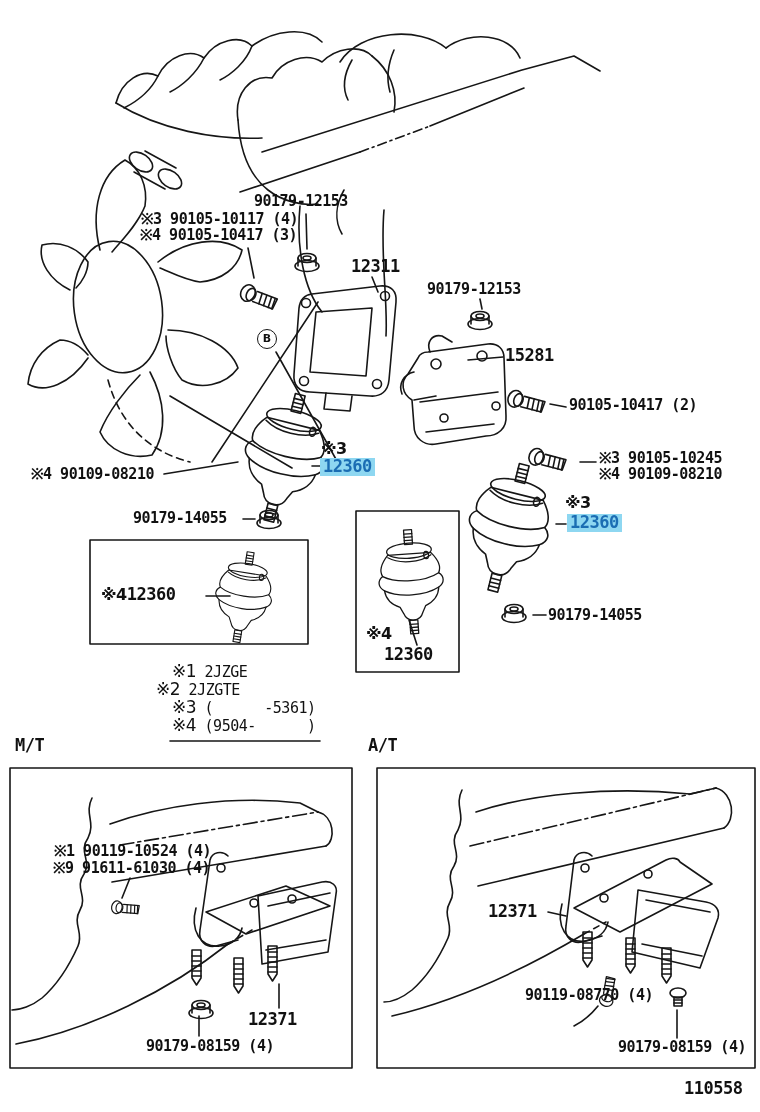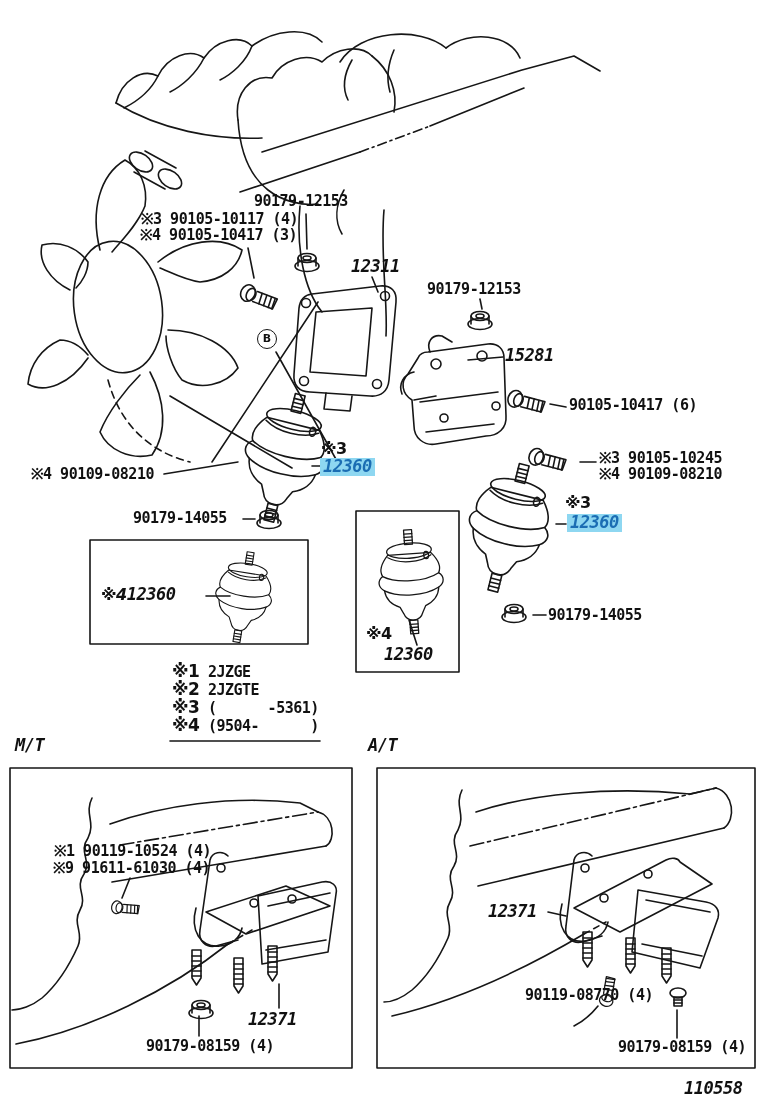--- a/index.html
+++ b/index.html
@@ -2,24 +2,24 @@
 <html><head>
 <meta charset="utf-8">
 <style>
   html,body{margin:0;padding:0;background:#fff;}
   #canvas{position:relative;width:760px;height:1112px;background:#fff;overflow:hidden;
           font-family:"DejaVu Sans Mono","Liberation Mono",monospace;color:#111;}
   svg{position:absolute;left:0;top:0;}
   svg *{fill:none;stroke:#161616;stroke-width:1.6;stroke-linecap:round;stroke-linejoin:round;}
   .lbl{position:absolute;white-space:pre;font-weight:700;font-size:15px;line-height:1.05;
        letter-spacing:-0.5px;color:#111;}
-  .big{font-size:17px;font-style:italic;}
+  .big{font-size:17px;}
   .ref{font-family:"DejaVu Sans","Liberation Sans",sans-serif;font-size:16px;}
   .hl{background:#8ed7f1;color:#1b6db3;padding:0 3px;}
-  .legend-row{position:absolute;white-space:pre;font-weight:700;font-size:15px;letter-spacing:-0.5px;}
+  .legend-row{position:absolute;white-space:pre;font-weight:400;font-size:15px;letter-spacing:-0.5px;}
   .legend-row .ref{font-size:17px;}
   .circ{position:absolute;width:18px;height:18px;border:1.7px solid #161616;border-radius:50%;
         text-align:center;font:700 11px/18px "DejaVu Sans","Liberation Sans",sans-serif;}
 </style>
 </head>
 <body>
 
 <div id="canvas">
 
   <svg width="760" height="1112" viewBox="0 0 760 1112">
@@ -214,21 +214,21 @@
       <path d="M677,1010 L677,1038"></path>
     </g>
   </svg>
 
   <div class="lbl" style="left:254px;top:194px">90179-12153</div>
   <div class="lbl" style="left:141px;top:212px">※3 90105-10117 (4)</div>
   <div class="lbl" style="left:140px;top:228px">※4 90105-10417 (3)</div>
   <div class="lbl big" style="left:351px;top:258px">12311</div>
   <div class="lbl" style="left:427px;top:282px">90179-12153</div>
   <div class="lbl big" style="left:505px;top:347px">15281</div>
-  <div class="lbl" style="left:569px;top:398px">90105-10417 (6)</div>
+  <div class="lbl" style="left:569px;top:398px">90105-10417 (2)</div>
   <div class="lbl" style="left:599px;top:451px">※3 90105-10245</div>
   <div class="lbl" style="left:599px;top:467px">※4 90109-08210</div>
 
   <div class="lbl ref" style="left:321px;top:441px">※3</div>
   <div class="lbl big hl" style="left:320px;top:458px">12360</div>
 
   <div class="lbl" style="left:31px;top:467px">※4 90109-08210</div>
   <div class="lbl" style="left:133px;top:511px">90179-14055</div>
 
   <div class="lbl big" style="left:101px;top:586px"><span class="ref">※4</span><span>12360</span></div>
@@ -236,21 +236,21 @@
   <div class="lbl ref" style="left:366px;top:626px">※4</div>
   <div class="lbl big" style="left:384px;top:646px">12360</div>
 
   <div class="lbl ref" style="left:565px;top:495px">※3</div>
   <div class="lbl big hl" style="left:567px;top:514px">12360</div>
   <div class="lbl" style="left:548px;top:608px">90179-14055</div>
 
   <div class="circ" style="left:257px;top:329px">B</div>
 
   <div class="legend-row" style="left:172px;top:661px"><span class="ref">※1</span> <span>2JZGE</span></div>
-  <div class="legend-row" style="left:172px;top:679px"><span class="ref">※2</span> <span>2JZGTE</span></div>
+  <div class="legend-row" style="left:156px;top:679px"><span class="ref">※2</span> <span>2JZGTE</span></div>
   <div class="legend-row" style="left:172px;top:697px"><span class="ref">※3</span> <span>(      -5361)</span></div>
   <div class="legend-row" style="left:172px;top:715px"><span class="ref">※4</span> <span>(9504-      )</span></div>
 
   <div class="lbl big" style="left:15px;top:737px">M/T</div>
   <div class="lbl big" style="left:368px;top:737px">A/T</div>
 
   <div class="lbl" style="left:54px;top:844px">※1 90119-10524 (4)</div>
   <div class="lbl" style="left:53px;top:861px">※9 91611-61030 (4)</div>
   <div class="lbl big" style="left:248px;top:1011px">12371</div>
   <div class="lbl" style="left:146px;top:1039px">90179-08159 (4)</div>

